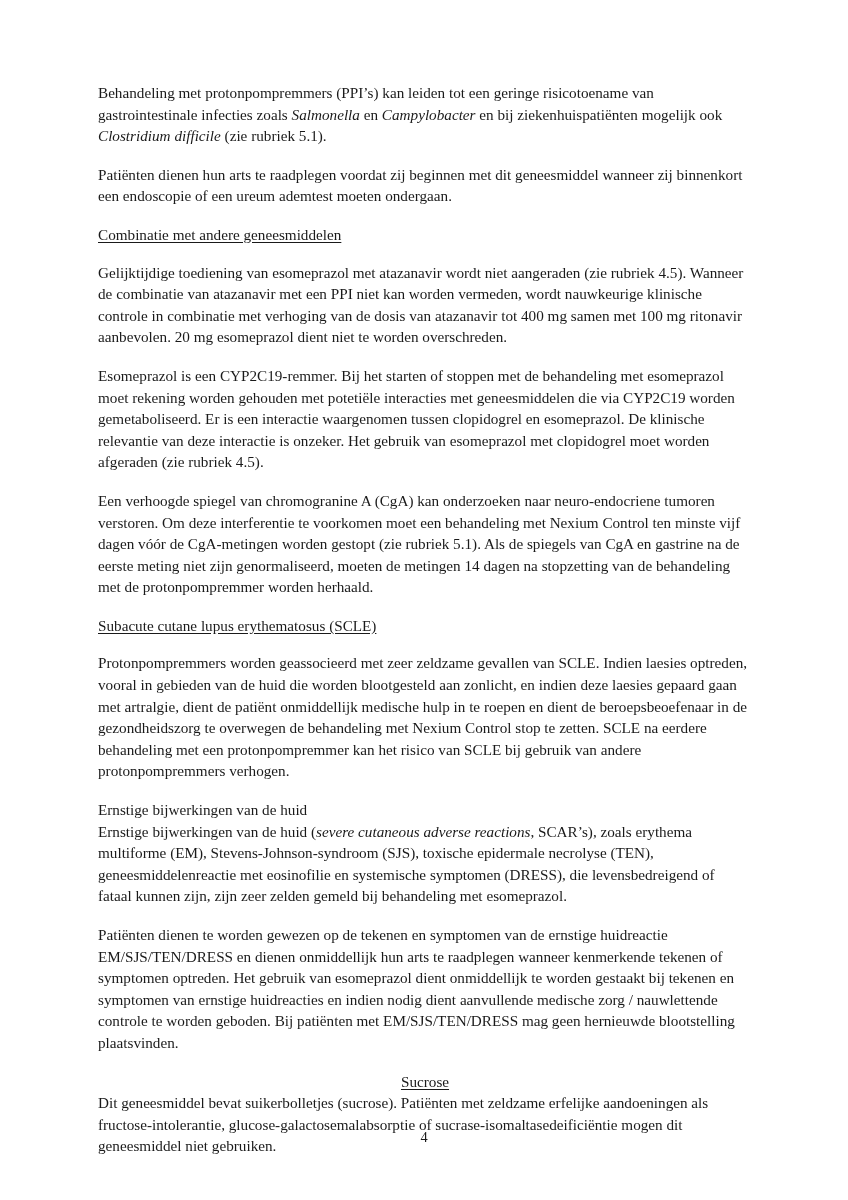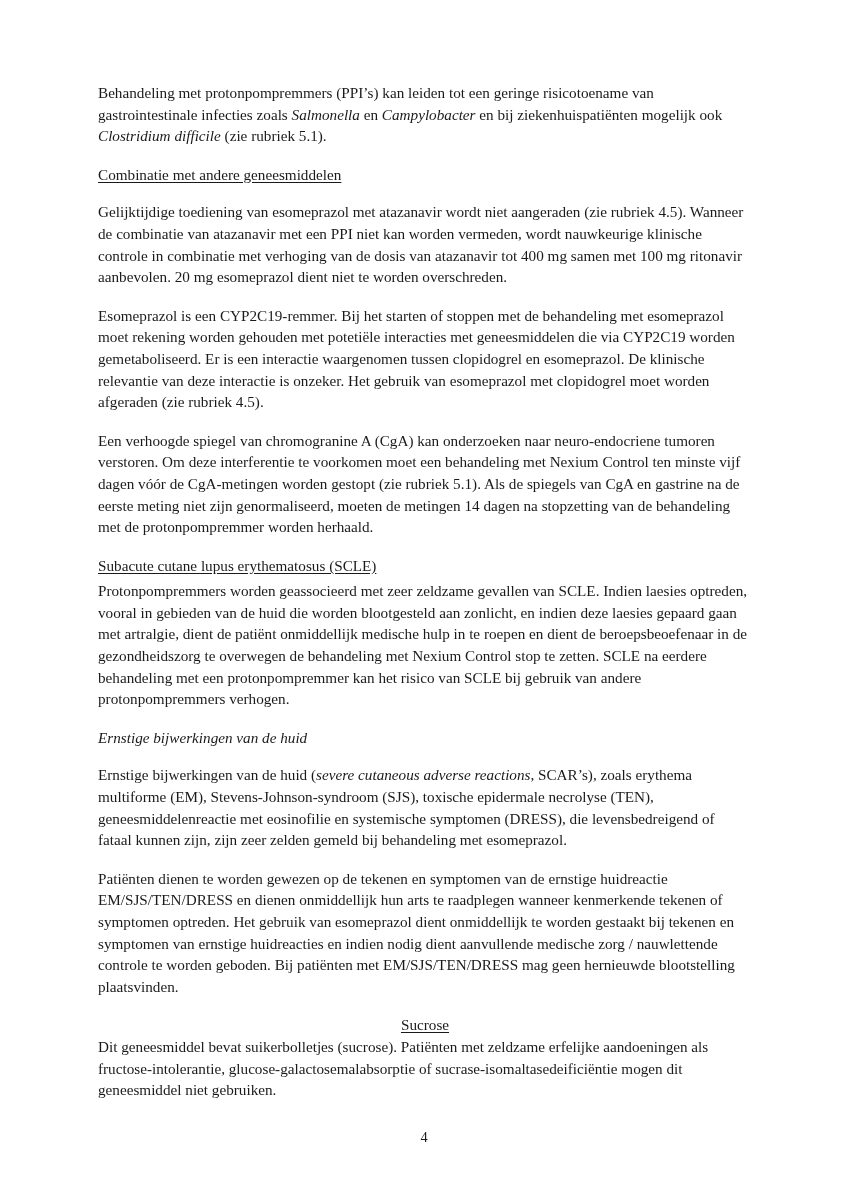--- a/index.html
+++ b/index.html
@@ -72,31 +72,32 @@
     font-family: "Liberation Serif", "DejaVu Serif", serif;
     color: #1a1a1a;
   }
 </style>
 </head>
 <body>
 
 <div class="page">
   <div class="content">
       <p class="para"><span>Behandeling met protonpompremmers (PPI’s) kan leiden tot een geringe risicotoename van gastrointestinale infecties zoals </span><em class="it">Salmonella</em><span> en </span><em class="it">Campylobacter</em><span> en bij ziekenhuispatiënten mogelijk ook </span><em class="it">Clostridium difficile</em><span> (zie rubriek 5.1).</span></p>
+      <p class="para"><span>Patiënten dienen hun arts te raadplegen voordat zij beginnen met dit geneesmiddel wanneer zij binnenkort een endoscopie of een ureum ademtest moeten ondergaan.</span></p>
       <div class="block" style="margin-bottom: 16px;">
         <div class="heading underlined"><span class="htext"><span>Combinatie met andere geneesmiddelen</span></span></div>
       </div>
       <p class="para"><span>Gelijktijdige toediening van esomeprazol met atazanavir wordt niet aangeraden (zie rubriek 4.5). Wanneer de combinatie van atazanavir met een PPI niet kan worden vermeden, wordt nauwkeurige klinische controle in combinatie met verhoging van de dosis van atazanavir tot 400 mg samen met 100 mg ritonavir aanbevolen. 20 mg esomeprazol dient niet te worden overschreden.</span></p>
       <p class="para"><span>Esomeprazol is een CYP2C19-remmer. Bij het starten of stoppen met de behandeling met esomeprazol moet rekening worden gehouden met potetiële interacties met geneesmiddelen die via CYP2C19 worden gemetaboliseerd. Er is een interactie waargenomen tussen clopidogrel en esomeprazol. De klinische relevantie van deze interactie is onzeker. Het gebruik van esomeprazol met clopidogrel moet worden afgeraden (zie rubriek 4.5).</span></p>
       <p class="para"><span>Een verhoogde spiegel van chromogranine A (CgA) kan onderzoeken naar neuro-endocriene tumoren verstoren. Om deze interferentie te voorkomen moet een behandeling met Nexium Control ten minste vijf dagen vóór de CgA-metingen worden gestopt (zie rubriek 5.1). Als de spiegels van CgA en gastrine na de eerste meting niet zijn genormaliseerd, moeten de metingen 14 dagen na stopzetting van de behandeling met de protonpompremmer worden herhaald.</span></p>
-      <div class="block" style="margin-bottom: 4px;">
+      <div class="block" style="margin-bottom: 16px;">
         <div class="heading underlined"><span class="htext"><span>Subacute cutane lupus erythematosus (SCLE)</span></span></div>
       </div>
       <p class="para"><span>Protonpompremmers worden geassocieerd met zeer zeldzame gevallen van SCLE. Indien laesies optreden, vooral in gebieden van de huid die worden blootgesteld aan zonlicht, en indien deze laesies gepaard gaan met artralgie, dient de patiënt onmiddellijk medische hulp in te roepen en dient de beroepsbeoefenaar in de gezondheidszorg te overwegen de behandeling met Nexium Control stop te zetten. SCLE na eerdere behandeling met een protonpompremmer kan het risico van SCLE bij gebruik van andere protonpompremmers verhogen.</span></p>
-      <div class="block" style="margin-bottom: 16px; font-style: italic;">
+      <div class="block" style="margin-bottom: 0px;">
         <div class="heading"><span class="htext"><span>Ernstige bijwerkingen van de huid</span></span></div>
       </div>
       <p class="para"><span>Ernstige bijwerkingen van de huid (</span><em class="it">severe cutaneous adverse reactions</em><span>, SCAR’s), zoals erythema multiforme (EM), Stevens-Johnson-syndroom (SJS), toxische epidermale necrolyse (TEN), geneesmiddelenreactie met eosinofilie en systemische symptomen (DRESS), die levensbedreigend of fataal kunnen zijn, zijn zeer zelden gemeld bij behandeling met esomeprazol.</span></p>
       <p class="para"><span>Patiënten dienen te worden gewezen op de tekenen en symptomen van de ernstige huidreactie EM/SJS/TEN/DRESS en dienen onmiddellijk hun arts te raadplegen wanneer kenmerkende tekenen of symptomen optreden. Het gebruik van esomeprazol dient onmiddellijk te worden gestaakt bij tekenen en symptomen van ernstige huidreacties en indien nodig dient aanvullende medische zorg / nauwlettende controle te worden geboden. Bij patiënten met EM/SJS/TEN/DRESS mag geen hernieuwde blootstelling plaatsvinden.</span></p>
       <div class="block" style="margin-bottom: 0px; text-align: center;">
         <div class="heading underlined"><span class="htext"><span>Sucrose</span></span></div>
       </div>
       <p class="para"><span>Dit geneesmiddel bevat suikerbolletjes (sucrose). Patiënten met zeldzame erfelijke aandoeningen als fructose-intolerantie, glucose-galactosemalabsorptie of sucrase-isomaltasedeificiëntie mogen dit geneesmiddel niet gebruiken.</span></p>
     </div>
   <div class="page-number">4</div>

